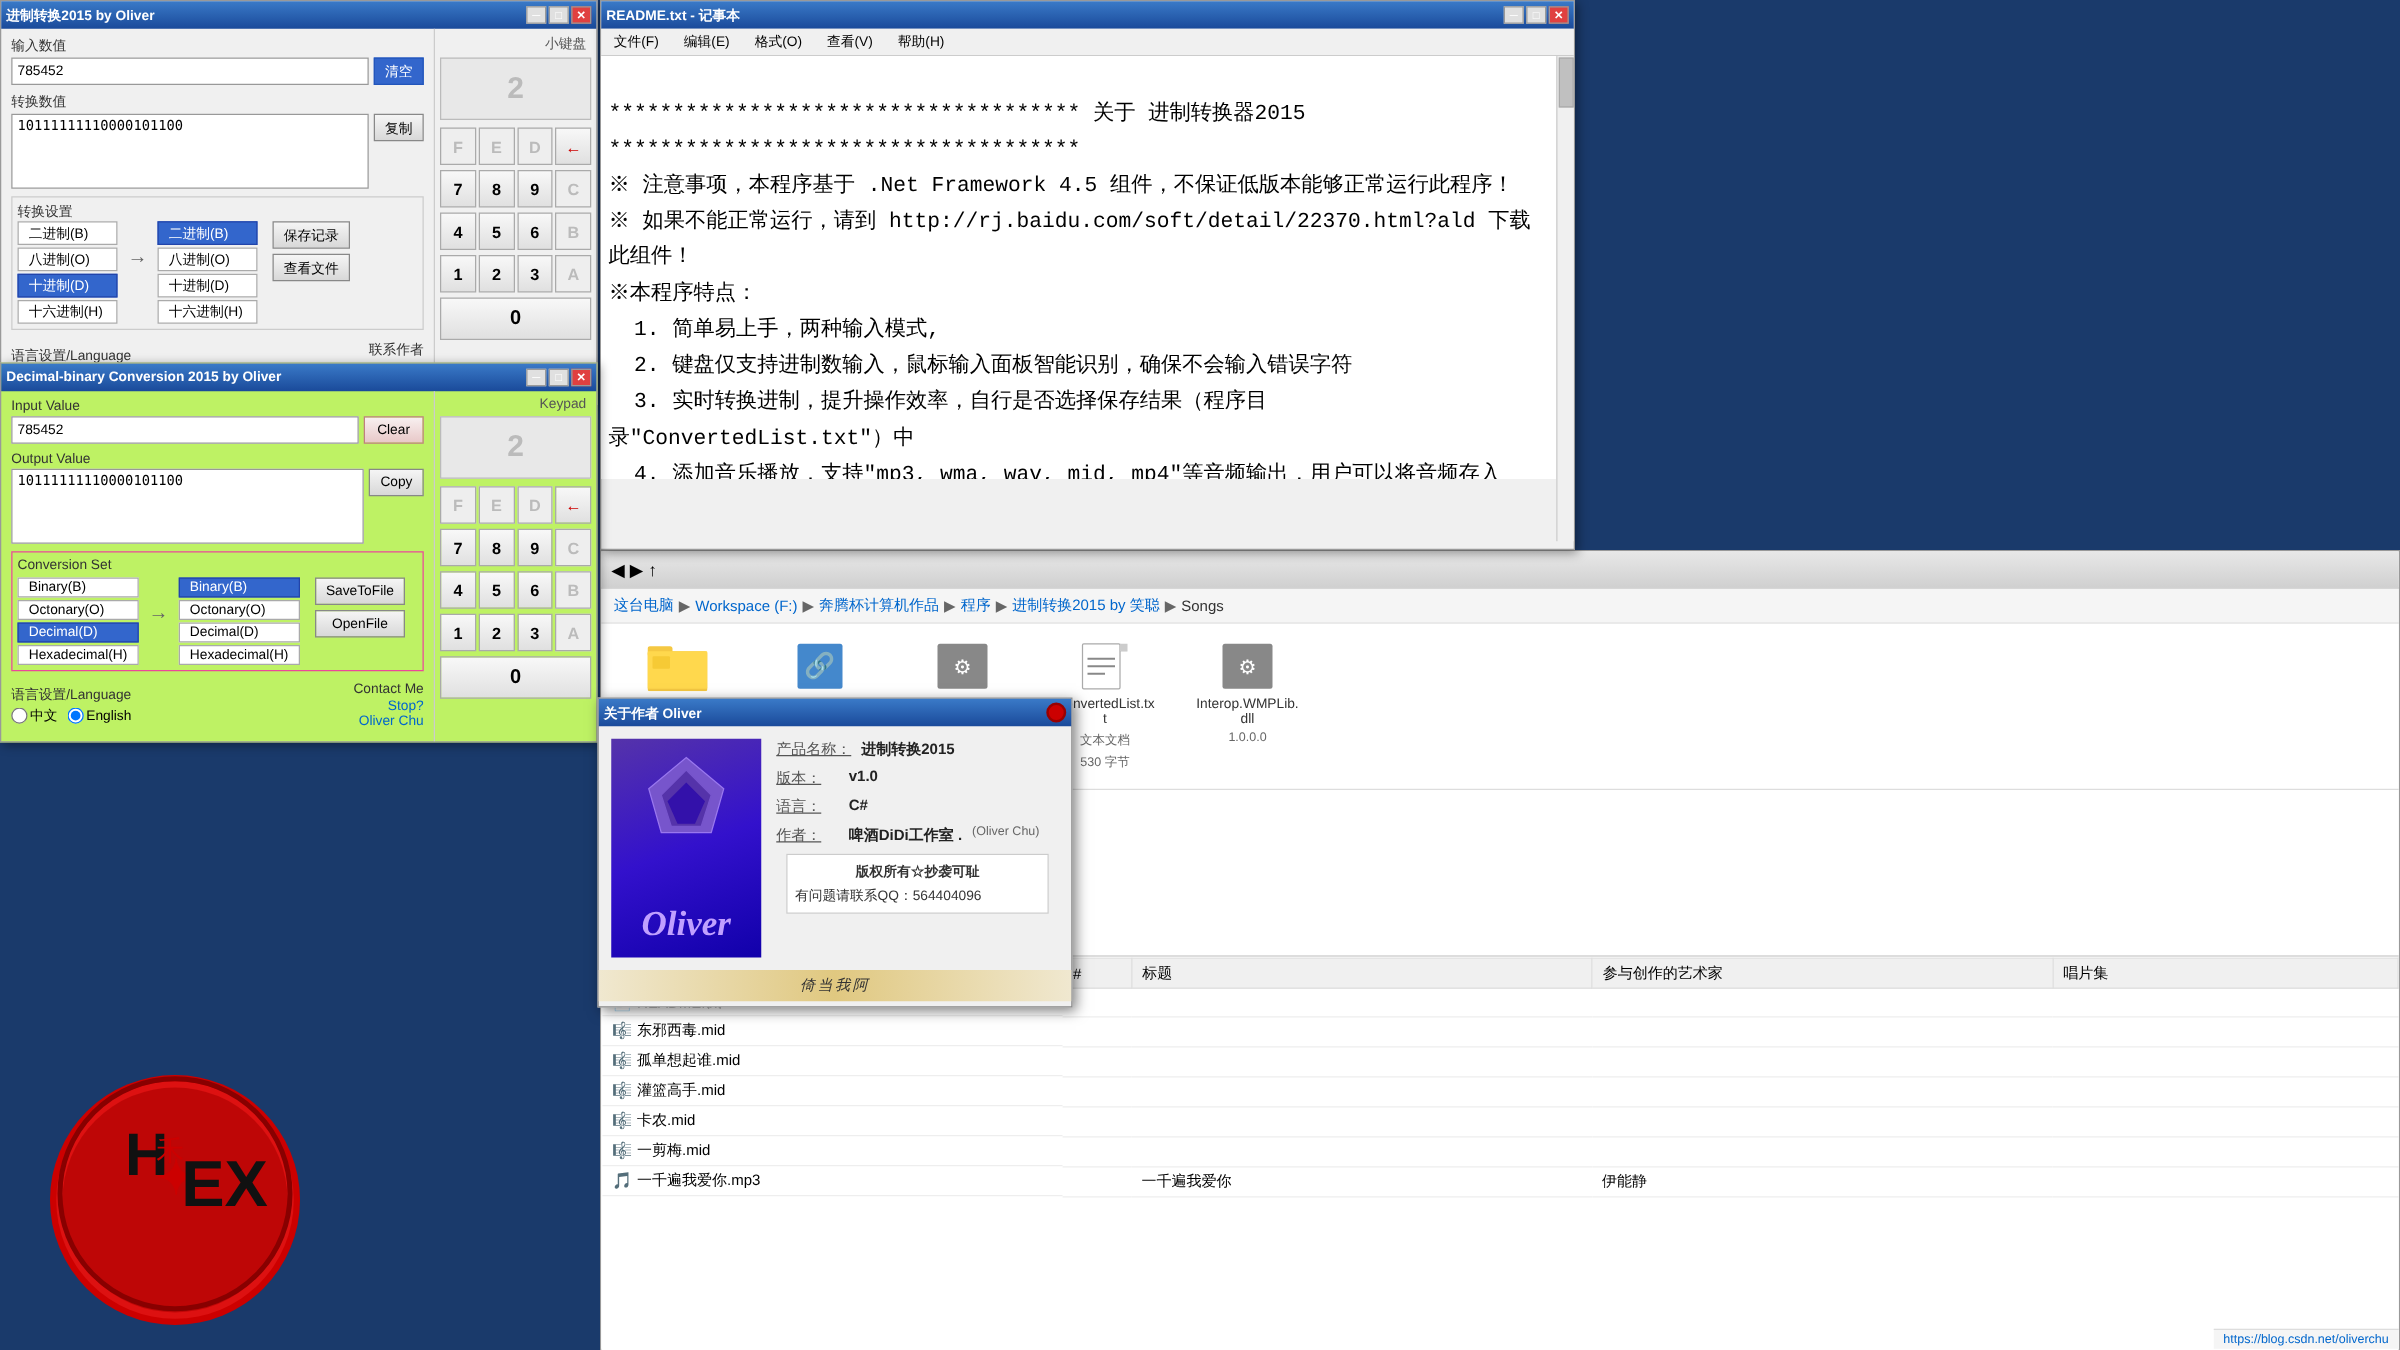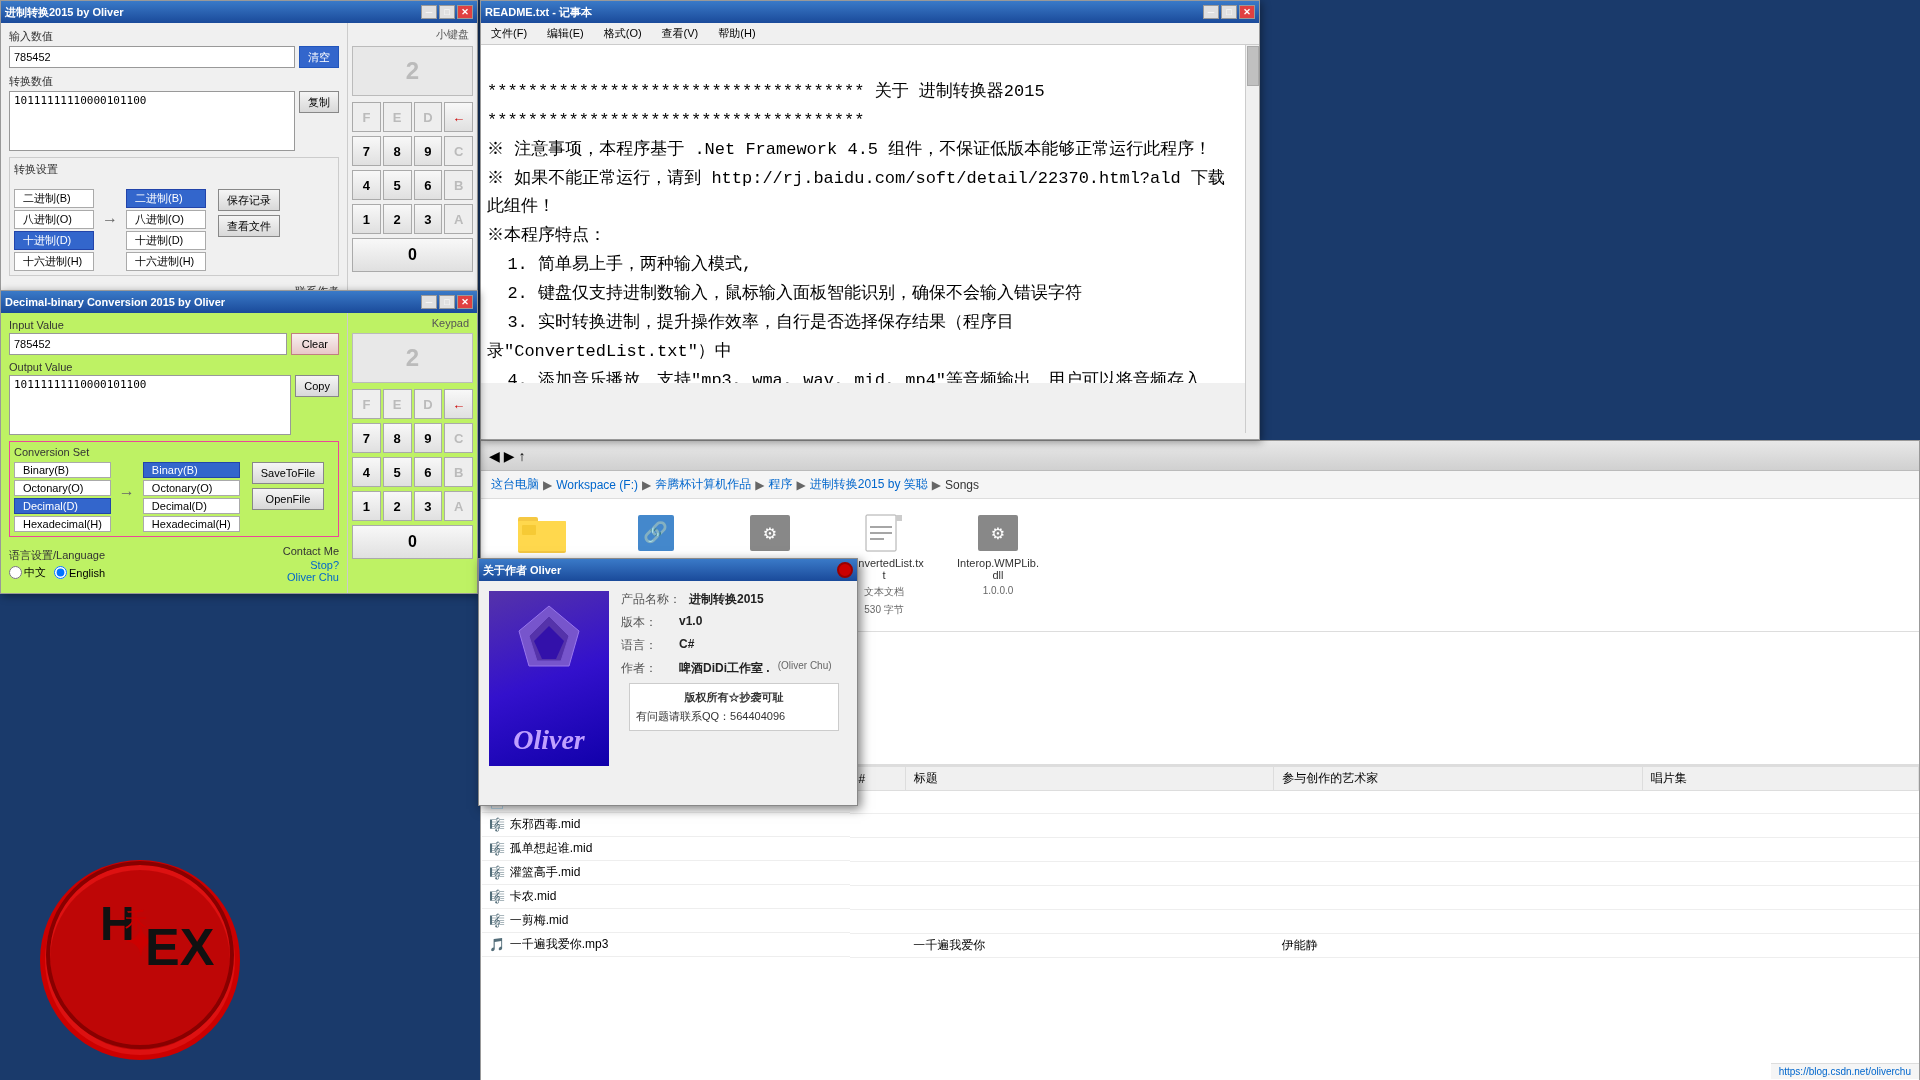--- a/index.html
+++ b/index.html
@@ -264,21 +264,21 @@
 
     .about-info {
       flex: 1;
       font-size: 12px;
     }
     .about-row {
       margin-bottom: 6px;
       display: flex;
       gap: 8px;
     }
-    .about-label { color: #555; min-width: 50px; }
+    .about-label { color: #555; min-width: 50px; text-decoration: underline; }
     .about-value { color: #222; font-weight: bold; }
 
     .about-footer {
       border: 1px solid #ccc;
       margin: 0 8px 8px;
       padding: 6px;
       background: white;
       font-size: 11px;
       color: #333;
     }
@@ -347,21 +347,21 @@
         <input class="text-input" style="flex: 1 1 0%;" value="785452">
         <button class="btn btn-blue" style="padding:2px 8px; font-size:11px;">清空</button>
       </div>
       <div class="field-label">转换数值</div>
       <div style="display:flex; gap:4px; margin-bottom:6px;">
         <textarea class="text-output" style="flex: 1 1 0%; resize: none; font-size: 11px;">10111111110000101100</textarea>
         <button class="btn" style="align-self:flex-start;">复制</button>
       </div>
 
       <div style="border:1px solid #ccc; padding:4px; margin-bottom:4px;">
-        <div class="field-label" style="margin-bottom:12px;">转换设置</div>
+        <div class="field-label" style="margin-bottom:0;">转换设置</div>
         <div style="display:flex; align-items:flex-start; gap:4px;">
           <div style="display:flex; flex-direction:column; gap:2px;">
             <div class="conv-option">二进制(B)</div>
             <div class="conv-option">八进制(O)</div>
             <div class="conv-option selected">十进制(D)</div>
             <div class="conv-option">十六进制(H)</div>
           </div>
           <div style="display:flex; align-items:center; padding:0 4px; color:#666; font-size:16px; margin-top:20px;">→</div>
           <div style="display:flex; flex-direction:column; gap:2px;">
             <div class="conv-option selected">二进制(B)</div>
@@ -810,20 +810,21 @@
         <span class="about-value">啤酒DiDi工作室 .</span>
         <span style="font-size:10px; color:#666;">(Oliver Chu)</span>
       </div>
 
       <div class="about-footer">
         <div style="font-weight:bold; text-align:center; margin-bottom:4px;">版权所有☆抄袭可耻</div>
         <div>有问题请联系QQ：564404096</div>
       </div>
     </div>
   </div>
+  <div style="text-align:center; margin-bottom:8px; font-size:12px; color:#333; font-style:italic; letter-spacing:2px; background:linear-gradient(to right, #f0e8d0, #e0c880, #f0e8d0); padding:4px;">倚当我阿</div>
 </div>
 
 <div class="hex-logo">
   <svg width="280" height="280" viewBox="0 0 280 280">
 
     <circle cx="140" cy="160" r="100" fill="#cc0000"></circle>
     <circle cx="140" cy="160" r="95" fill="#dd1111"></circle>
 
     <circle cx="140" cy="160" r="90" fill="#aa0000" opacity="0.6"></circle>
 

